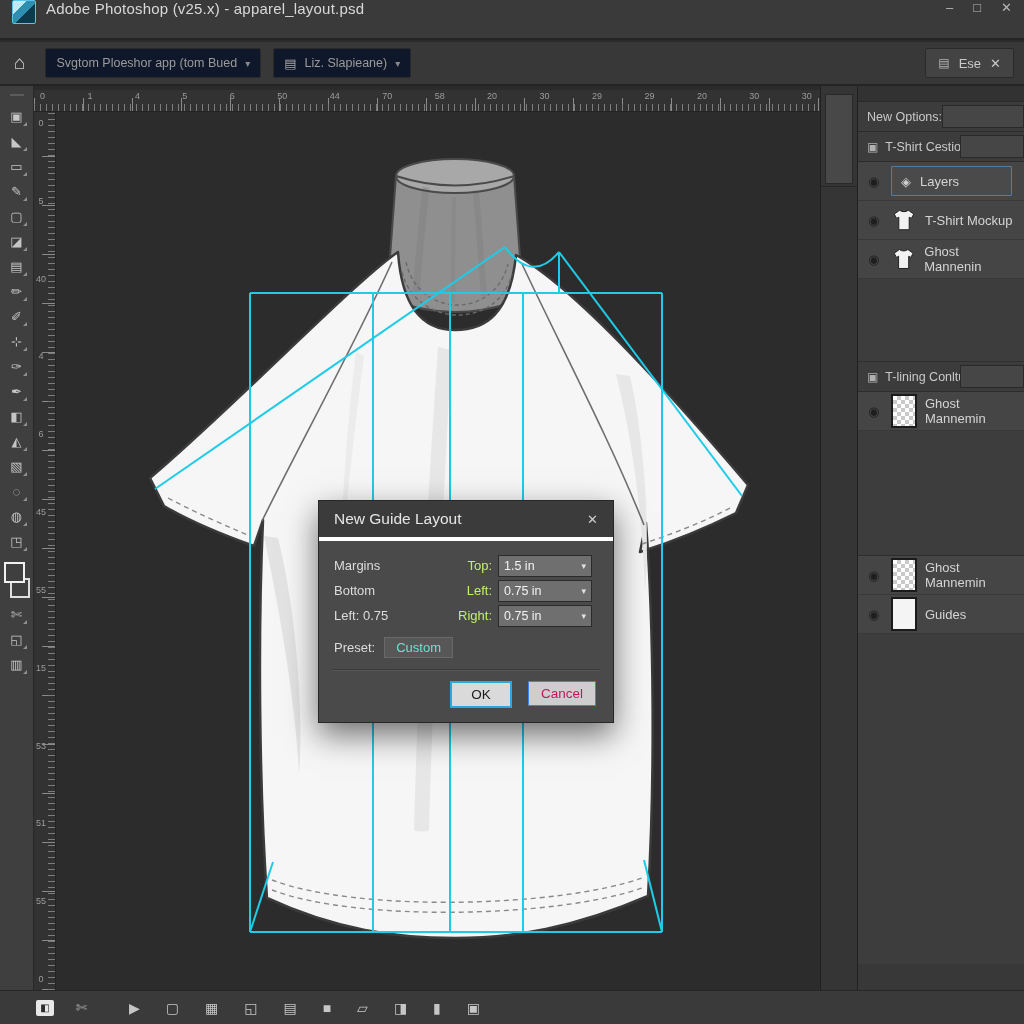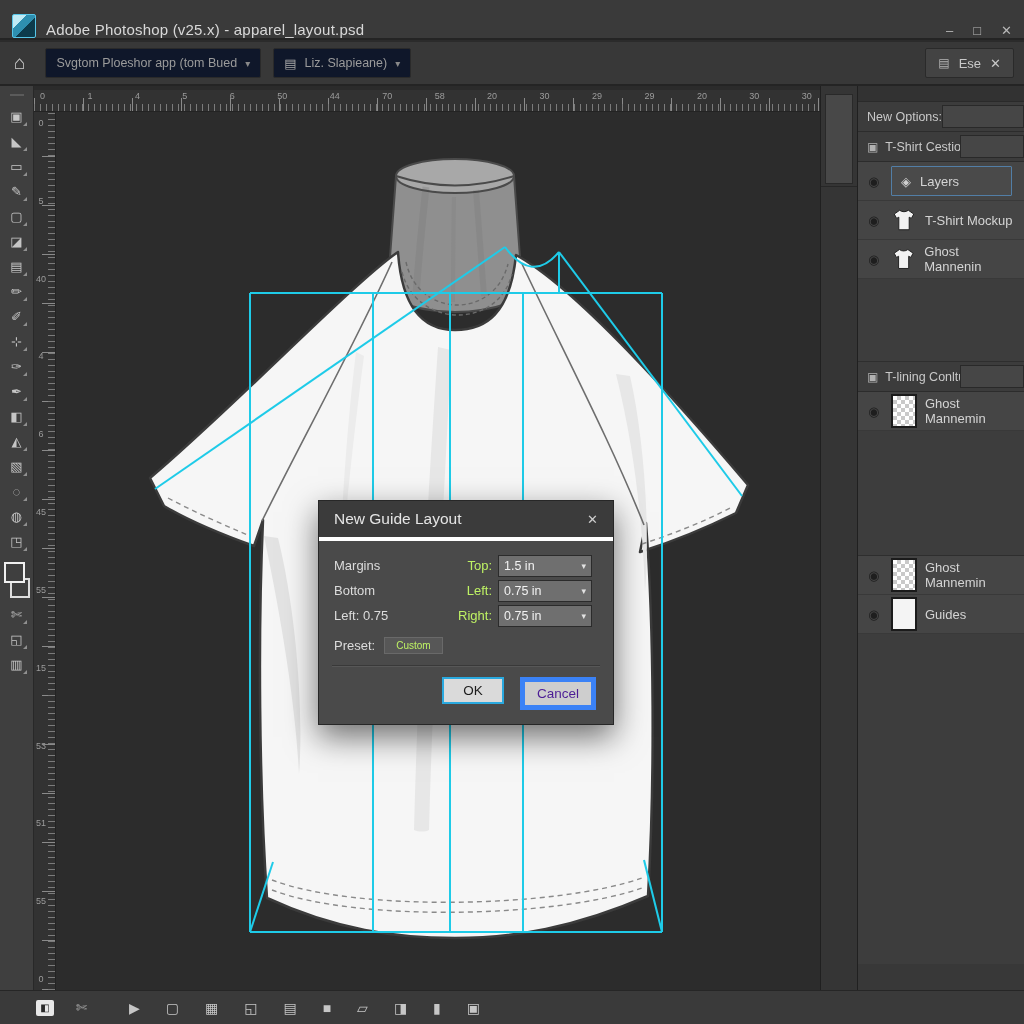--- a/index.html
+++ b/index.html
@@ -3,21 +3,21 @@
 <meta charset="utf-8">
 <style>
   html,body{margin:0;padding:0}
   body{
     width:1024px;height:1024px;position:relative;overflow:hidden;
     background:#2b2b2b;font-family:"Liberation Sans",sans-serif;
     -webkit-font-smoothing:antialiased;
   }
   
   #titlebar{position:absolute;left:0;top:0;right:0;height:40px;background:#3a3a3a;
-    border-bottom:2px solid #242424;display:flex;align-items:flex-end;padding:0 12px;gap:10px;box-sizing:border-box}
+    border-bottom:2px solid #242424;display:flex;align-items:flex-start;padding:0 12px;gap:10px;box-sizing:border-box}
   .logo{width:22px;height:22px;border-radius:2px;border:1px solid #57c6e8;
     background:linear-gradient(135deg,#bfeaf5 0 30%,#2e8fb0 30% 55%,#0d3b4c 55%);flex:0 0 auto}
   .title{color:#d8d8d8;font-size:15px;letter-spacing:.2px}
   .win-controls{margin-left:auto;display:flex;gap:20px;color:#b8b8b8;font-size:13px}
   .win-controls span{cursor:default}
   
   #optionsbar{position:absolute;left:0;top:42px;right:0;height:44px;background:#383838;
     border-bottom:2px solid #242424;display:flex;align-items:center;padding:0 10px;gap:12px;box-sizing:border-box}
   .home{color:#cccccc;font-size:19px;margin:0 8px 0 4px}
   .dd-ctl{height:28px;background:#0f172a;border:1px solid #2a2a2a;border-radius:2px;
@@ -96,26 +96,26 @@
     color:#e5e5e5;font-size:15.5px;border-bottom:4px solid #ffffff}
   .dlg-close{margin-left:auto;color:#cfcfcf;font-size:13px}
   .dlg-body{padding:12px 15px 10px}
   .frow{display:flex;align-items:center;height:25px;color:#dcdcdc;font-size:13px}
   .frow .lbl{width:116px}
   .frow .flbl{width:42px;text-align:right;margin-right:6px;color:#bef264}
   .dd{width:82px;height:20px;background:#6f6f6f;border:1px solid #2b2b2b;display:flex;align-items:center;
     padding:0 5px;color:#f2f2f2;font-size:12.5px}
   .dd .chev{margin-left:auto;color:#e3e3e3;font-size:9px}
   .prow{display:flex;align-items:center;margin-top:9px;color:#dcdcdc;font-size:13px}
-  .preset{background:#575757;border:1px solid #696969;padding:2px 11px;color:#bef264;font-size:10px;margin-left:9px}
+  .preset{background:#575757;border:1px solid #696969;padding:2px 11px;color:#5eead4;font-size:13px;margin-left:9px}
   .dlg-sep{height:1px;background:#393939;box-shadow:0 1px 0 #575757;margin:11px -2px 11px}
   .btnrow{display:flex;justify-content:flex-end;gap:16px;padding:0 2px 4px}
   .btn-ok{width:58px;height:23px;background:#dadada;border:2px solid #2aa9df;color:#1c1c1c;font-size:13.5px;
     display:flex;align-items:center;justify-content:center}
-  .btn-cancel{width:66px;height:23px;background:#cecece;border:5px solid #3b82f6;color:#4c1d95;font-size:13.5px;
+  .btn-cancel{width:66px;height:23px;background:#cecece;border:1px solid #3b82f6;color:#be185d;font-size:13.5px;
     display:flex;align-items:center;justify-content:center}
 </style>
 </head>
 <body>
 
 <div id="titlebar">
   <div class="logo"></div>
   <div class="title">Adobe Photoshop (v25.x) - apparel_layout.psd</div>
   <div class="win-controls">
     <span>–</span>

